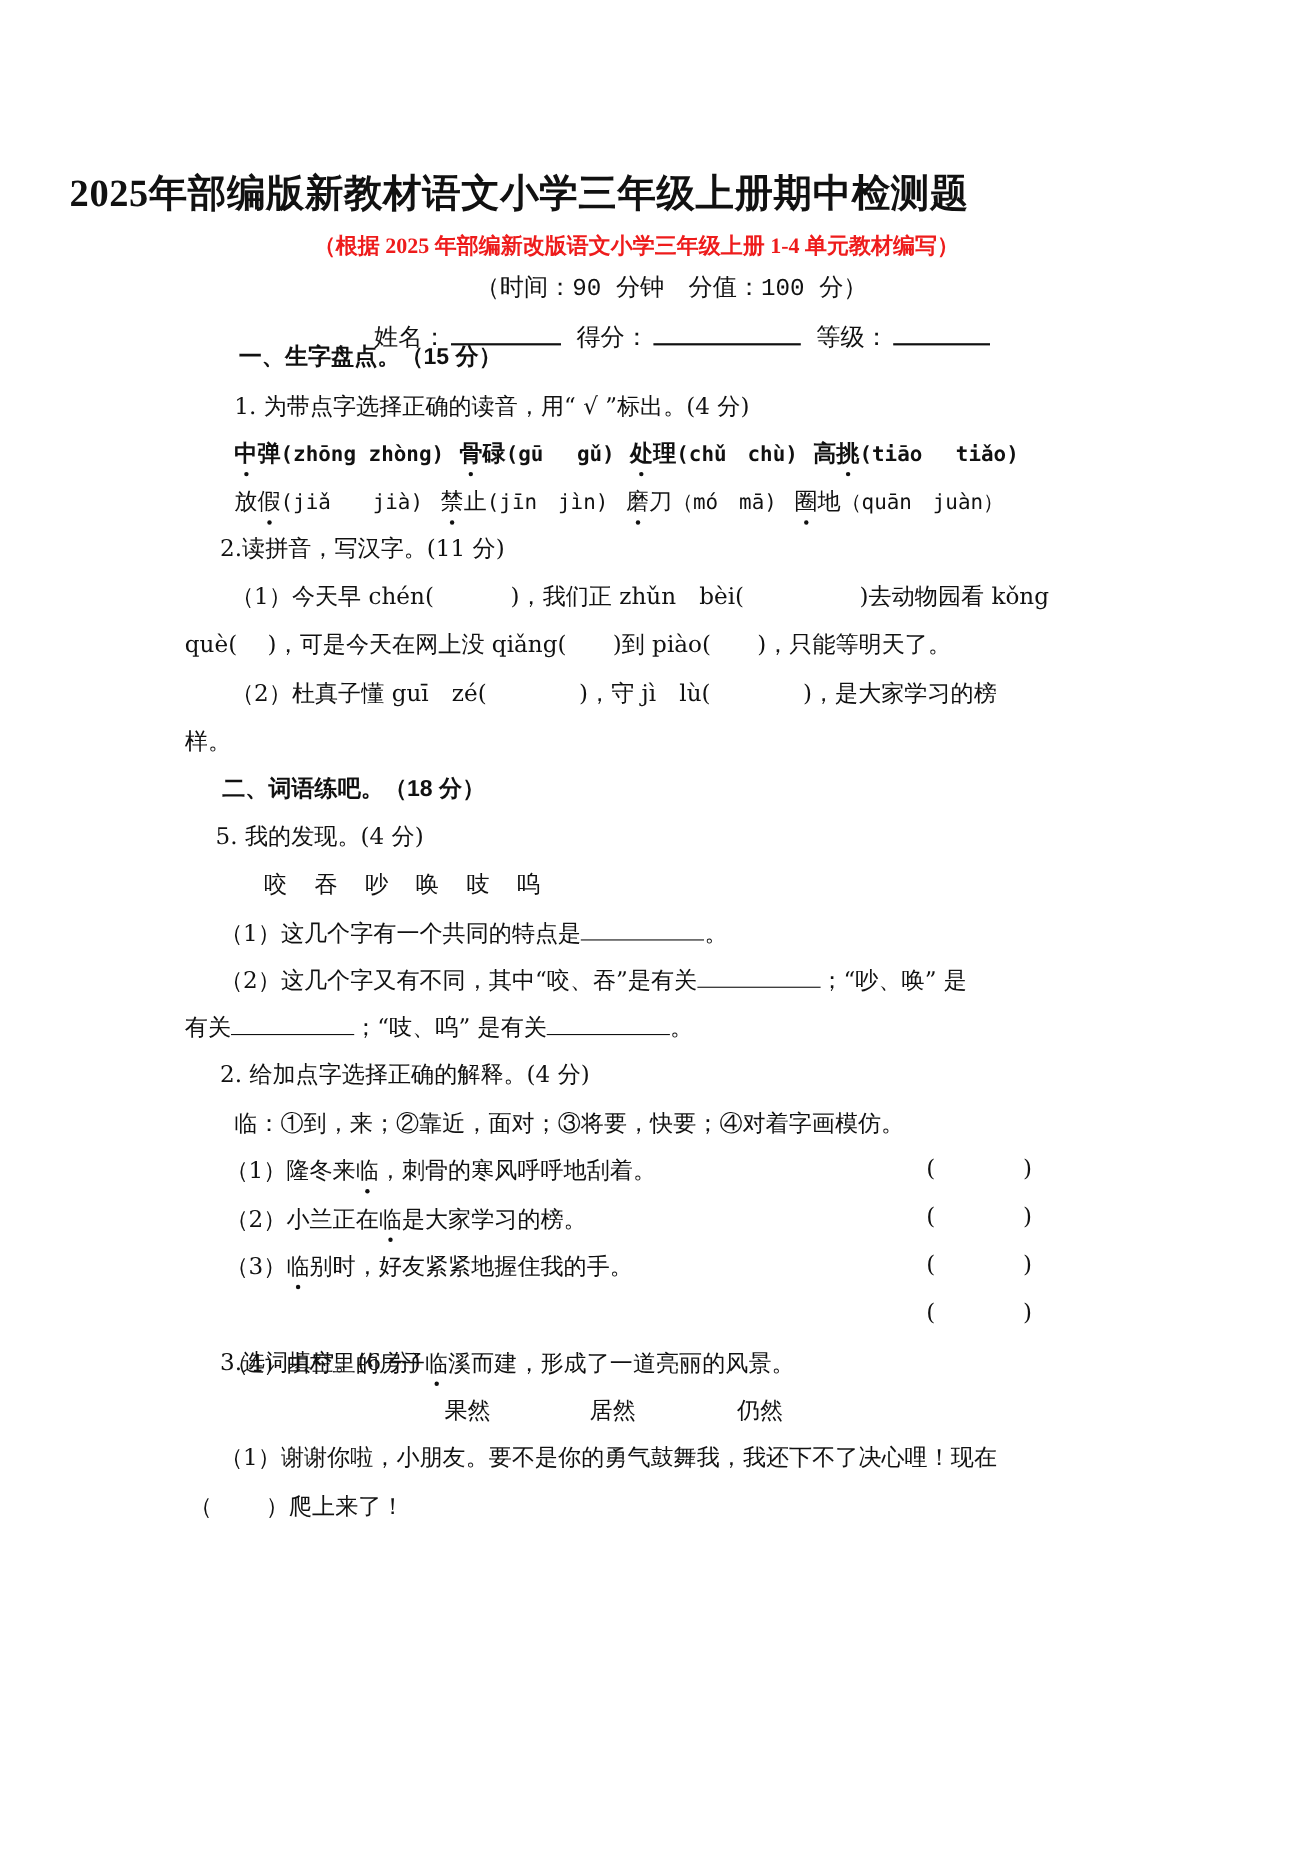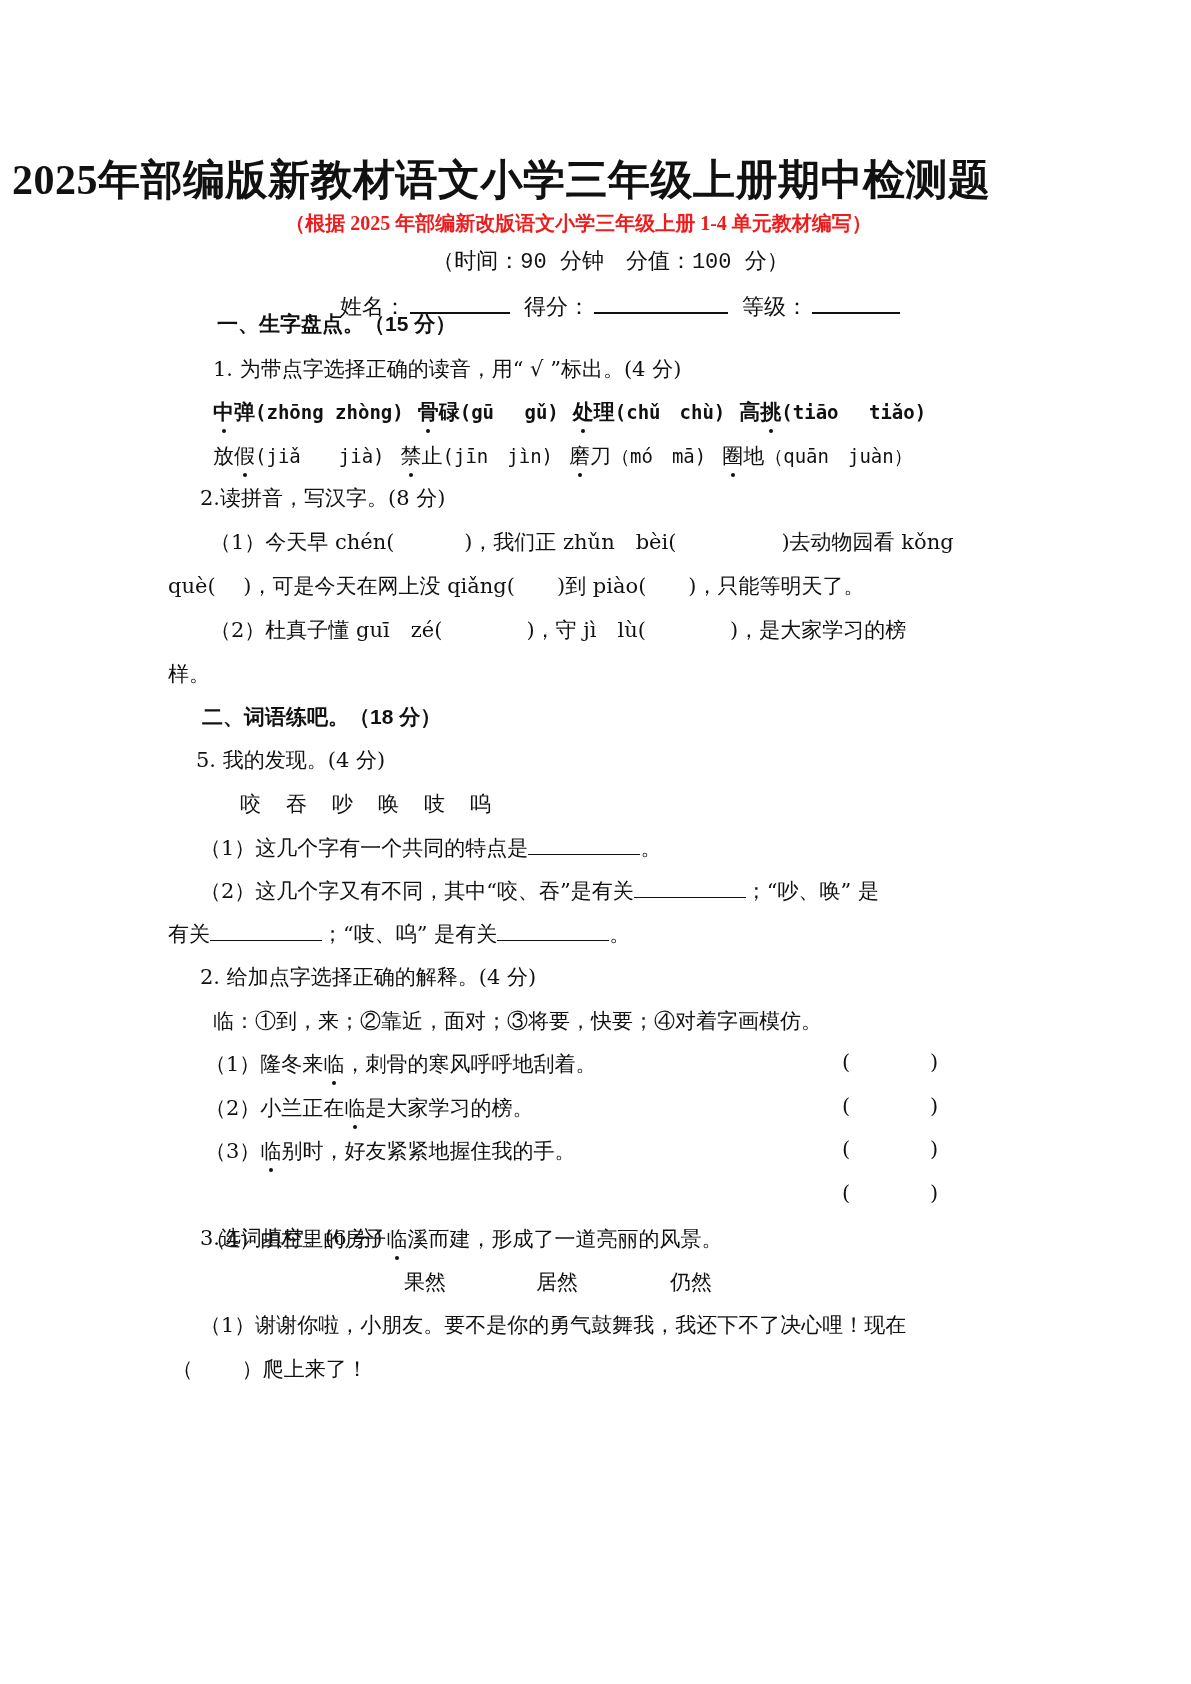--- a/index.html
+++ b/index.html
@@ -3,23 +3,23 @@
 <meta charset="utf-8">
 <style>
   html, body { margin: 0; padding: 0; background: #ffffff; }
   body {
     width: 1191px; height: 1684px; position: relative; overflow: hidden;
     font-family: "DejaVu Serif", "Liberation Serif", serif;
     color: #111111;
   }
   .abs { position: absolute; white-space: nowrap; }
   .title {
-    left: 12px; width: 944px; text-align: center; top: 152px;
+    left: 0; width: 944px; text-align: center; top: 152px;
     font-family: "Liberation Serif", "DejaVu Serif", serif;
-    font-weight: bold; font-size: 42px; letter-spacing: 0.5px;
+    font-weight: bold; font-size: 35px; letter-spacing: 0.5px;
   }
   .subtitle {
     left: 0; width: 1157px; text-align: center; top: 210px;
     font-family: "Liberation Serif", "DejaVu Serif", serif;
     font-weight: bold; font-size: 20px; color: #ee1c1c;
   }
   .meta {
     left: 15px; width: 1191px; text-align: center; top: 246px;
     font-family: Liberation Mono, monospace;
     font-size: 22px;
@@ -59,21 +59,21 @@
   <span><span class="dot">处</span><span>理</span><span class="py">(chǔ　chù)</span></span>
   <span><span>高</span><span class="dot">挑</span><span class="py">(tiāo　 tiǎo)</span></span>
 </div>
 <div class="abs t" style="left:213px; top:442px; display:flex; gap:16px;">
   <span><span>放</span><span class="dot">假</span><span class="py">(jiǎ　　jià)</span></span>
   <span><span class="dot">禁</span><span>止</span><span class="py">(jīn　jìn)</span></span>
   <span><span class="dot">磨</span><span>刀</span><span class="py">（mó　mā)</span></span>
   <span><span class="dot">圈</span><span>地</span><span class="py">（quān　juàn）</span></span>
 </div>
 
-<div class="abs t" style="left:200px; top:484px;">2.读拼音，写汉字。(8 分)</div>
+<div class="abs t" style="left:200px; top:484px;">2.读拼音，写汉字。(11 分)</div>
 <div class="abs t" style="left:210px; top:528px;">（1）今天早 chén(　　　 )，我们正 zhǔn　bèi(　　　　　)去动物园看 kǒng</div>
 <div class="abs t" style="left:168px; top:572px;">què(　 )，可是今天在网上没 qiǎng(　　)到 piào(　　)，只能等明天了。</div>
 <div class="abs t" style="left:210px; top:616px;">（2）杜真子懂 guī　zé(　　　　)，守 jì　lù(　　　　)，是大家学习的榜</div>
 <div class="abs t" style="left:168px; top:660px;">样。</div>
 
 <div class="abs sec" style="left:202px; top:703px;">二、词语练吧。（18 分）</div>
 <div class="abs t" style="left:196px; top:746px;">5. 我的发现。(4 分)</div>
 <div class="abs t" style="left:240px; top:790px; letter-spacing:2px;">咬　吞　吵　唤　吱　呜</div>
 
 <div class="abs t" style="left:200px; top:834px;">

